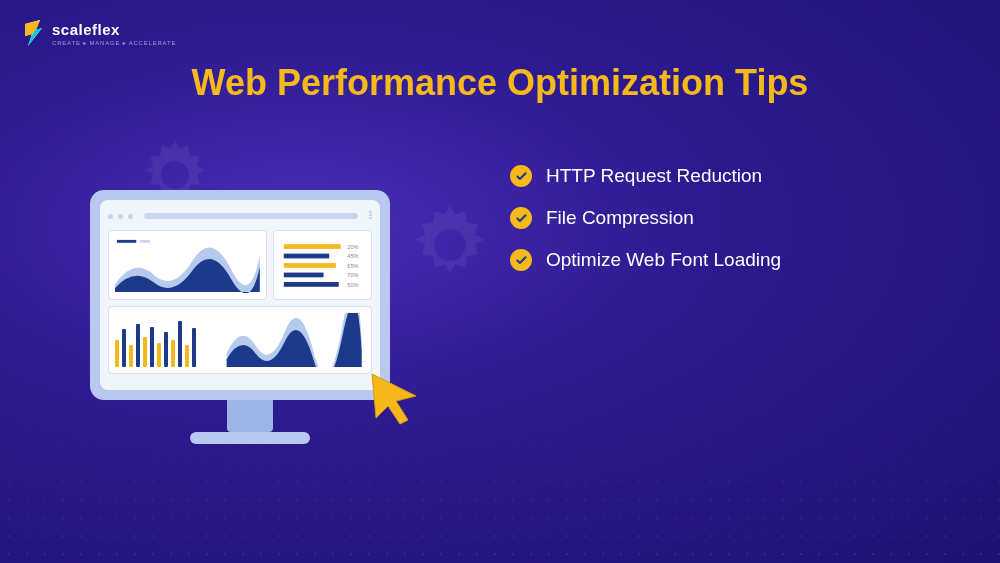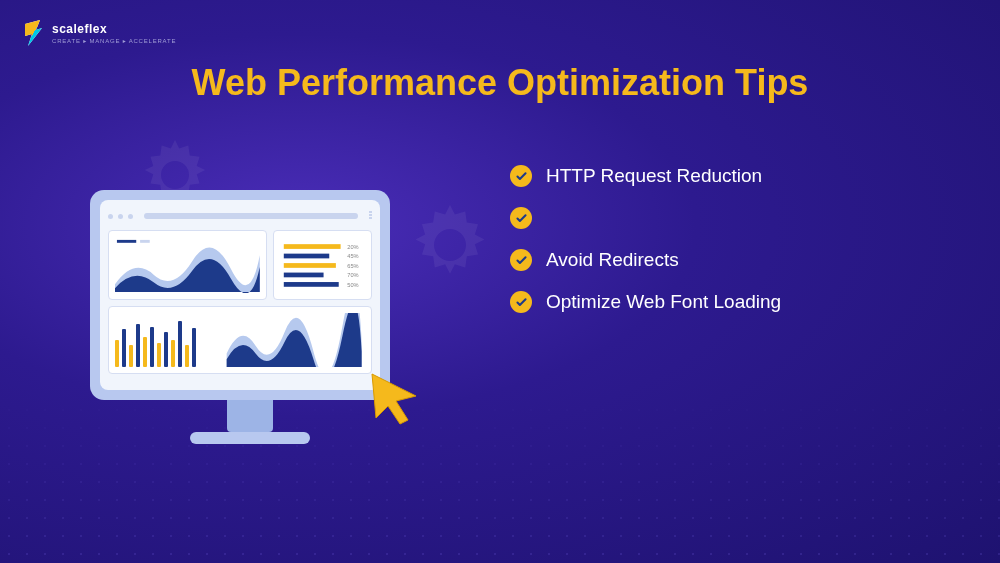--- a/index.html
+++ b/index.html
@@ -17,21 +17,21 @@
   background-image: radial-gradient(rgba(120,100,230,0.35) 1.5px, transparent 1.5px);
   background-size: 18px 18px;
   mask-image: linear-gradient(to top, rgba(0,0,0,0.6), transparent);
   -webkit-mask-image: linear-gradient(to top, rgba(0,0,0,0.6), transparent);
 }
 .logo {
   position: absolute; top: 18px; left: 22px;
   display: flex; align-items: center; gap: 8px;
 }
 .logo-mark { width: 22px; height: 30px; }
-.logo-text { color: #fff; font-size: 12px; font-weight: 600; letter-spacing: 0.5px; }
+.logo-text { color: #fff; font-size: 15px; font-weight: 600; letter-spacing: 0.5px; }
 .logo-sub { color: #a09cd6; font-size: 6px; letter-spacing: 0.8px; margin-top: 1px; }
 .title {
   position: absolute; top: 62px; left: 0; right: 0; text-align: center;
   color: #f5b91c; font-size: 36px; font-weight: 700;
 }
 .gear {
   position: absolute; opacity: 0.06; fill: #fff;
 }
 .gear1 { top: 140px; left: 140px; width: 70px; height: 70px; }
 .gear2 { top: 205px; left: 410px; width: 80px; height: 80px; }
@@ -188,30 +188,23 @@
         </svg>
       </div>
     <div class="item-text">HTTP Request Reduction</div>
   </div>
   <div class="item">
     <div class="check">
         <svg viewBox="0 0 16 16">
           <path d="M3 8l3 3 7-7" stroke="#1d3a8a" stroke-width="2.5" fill="none" stroke-linecap="round" stroke-linejoin="round"></path>
         </svg>
       </div>
+    <div class="item-text">File Compression</div>
   </div>
   <div class="item">
     <div class="check">
         <svg viewBox="0 0 16 16">
           <path d="M3 8l3 3 7-7" stroke="#1d3a8a" stroke-width="2.5" fill="none" stroke-linecap="round" stroke-linejoin="round"></path>
         </svg>
       </div>
-    <div class="item-text">Avoid Redirects</div>
-  </div>
-  <div class="item">
-    <div class="check">
-        <svg viewBox="0 0 16 16">
-          <path d="M3 8l3 3 7-7" stroke="#1d3a8a" stroke-width="2.5" fill="none" stroke-linecap="round" stroke-linejoin="round"></path>
-        </svg>
-      </div>
     <div class="item-text">Optimize Web Font Loading</div>
   </div>
 </div>
 
 </body></html>

